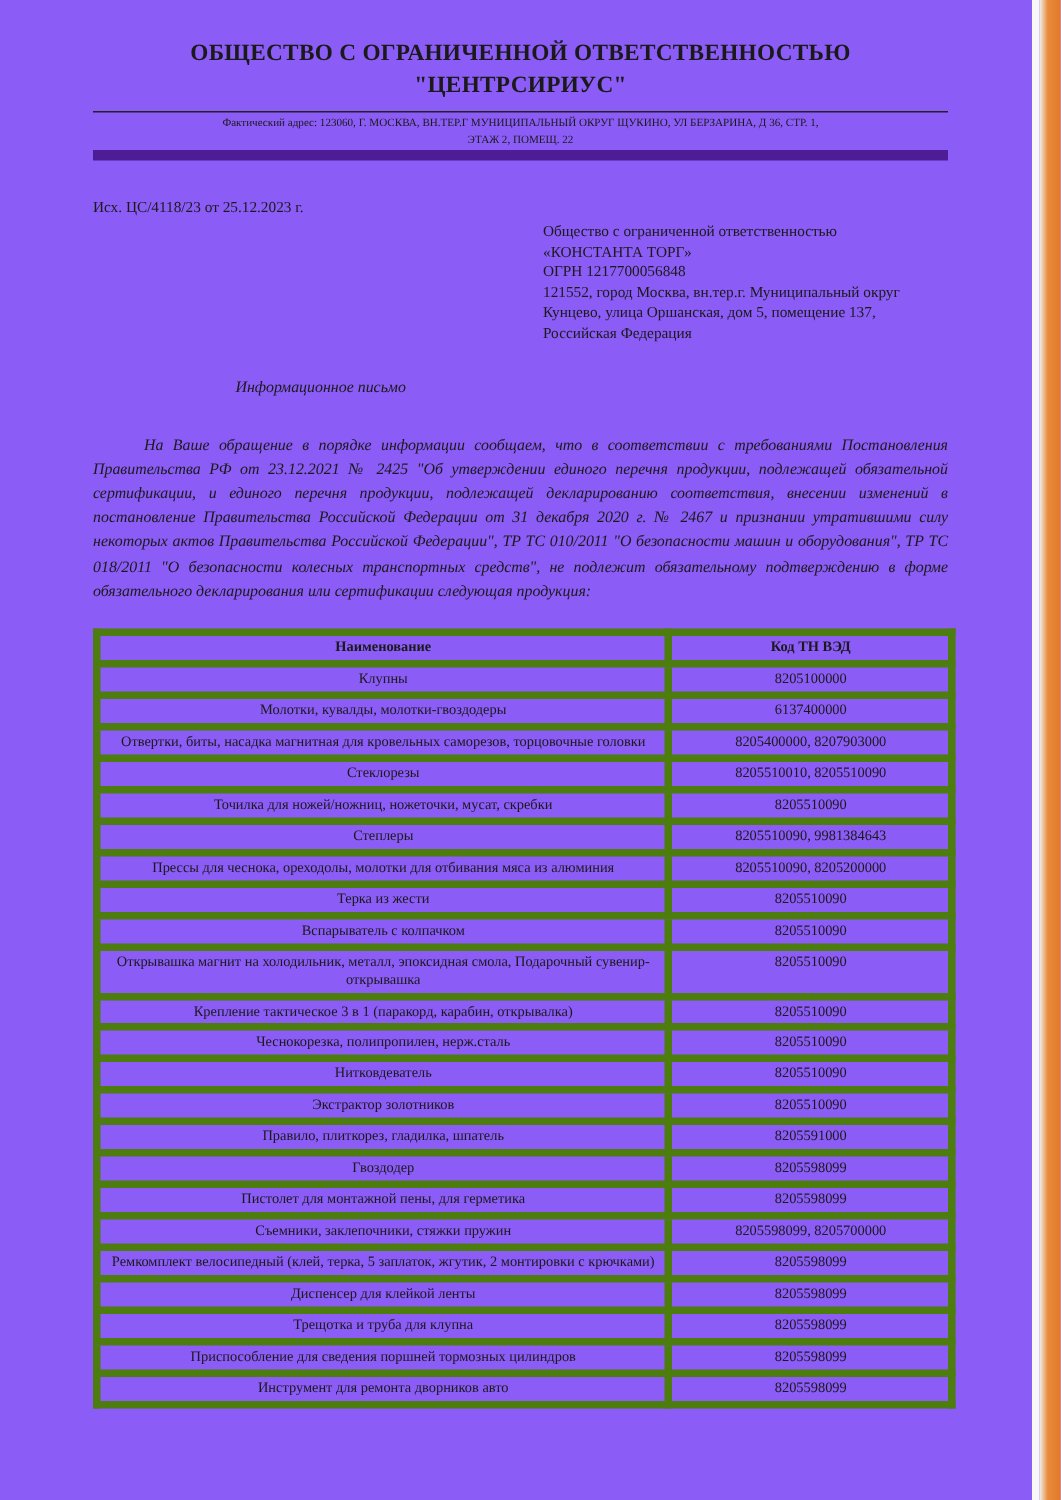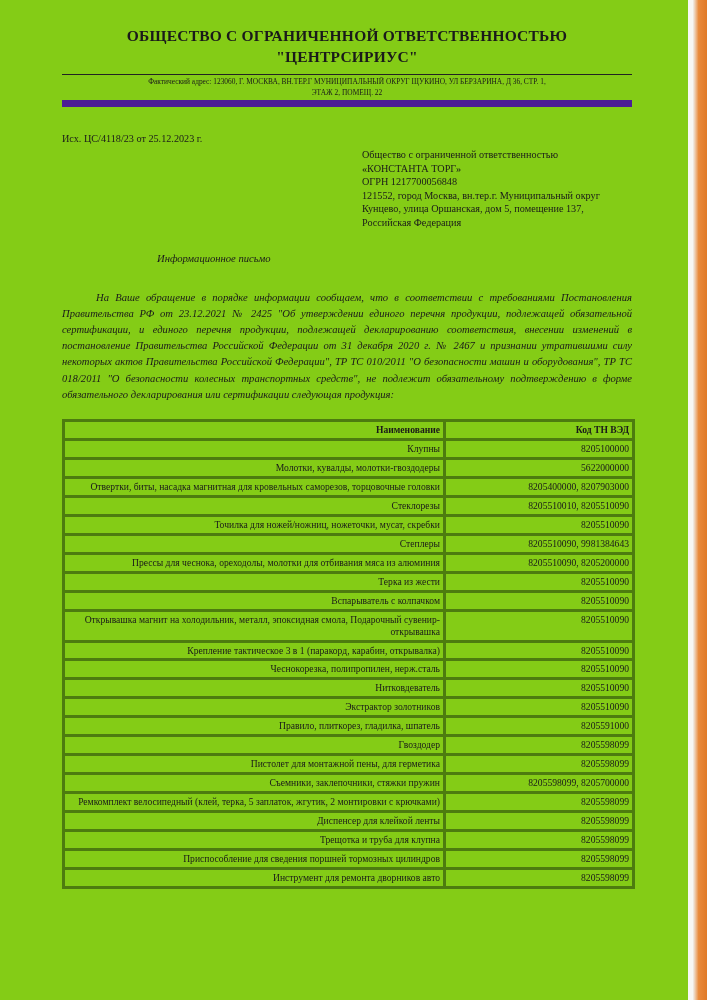--- a/index.html
+++ b/index.html
@@ -14,21 +14,21 @@
     color: #1a1a1a;
     position: relative;
     overflow: hidden;
   }
   .page {
     position: absolute;
     left: 0;
     top: 0;
     width: 707px;
     height: 1000px;
-    background: #84cc16;
+    background: #8b5cf6;
   }
   
   .scan-edge {
     position: absolute;
     right: 0;
     top: 0;
     width: 14px;
     height: 1000px;
     background: linear-gradient(90deg, #f0f0ee 0%, #e98a3c 40%, #e07a28 100%);
   }
@@ -96,26 +96,26 @@
     text-indent: 34px;
     font-style: italic;
   }
   table.prod {
     margin-top: 16px;
     border-collapse: collapse;
     width: 570px;
     table-layout: fixed;
   }
   table.prod th, table.prod td {
-    border: 3px solid #4d7c0f;
+    border: 5px solid #4d7c0f;
     font-size: 9.6px;
     line-height: 1.25;
     padding: 2px 3px 2px 4px;
     vertical-align: top;
-    text-align: right;
+    text-align: center;
   }
   table.prod th {
     font-weight: bold;
   }
   table.prod col.c1 { width: 381px; }
   table.prod col.c2 { width: 189px; }
 </style>
 </head>
 <body>
 
@@ -159,21 +159,21 @@
             <th>Код ТН ВЭД</th>
           </tr>
         </thead>
         <tbody>
           <tr>
               <td>Клупны</td>
               <td>8205100000</td>
             </tr>
           <tr>
               <td>Молотки, кувалды, молотки-гвоздодеры</td>
-              <td>5622000000</td>
+              <td>6137400000</td>
             </tr>
           <tr>
               <td>Отвертки, биты, насадка магнитная для кровельных саморезов, торцовочные головки</td>
               <td>8205400000, 8207903000</td>
             </tr>
           <tr>
               <td>Стеклорезы</td>
               <td>8205510010, 8205510090</td>
             </tr>
           <tr>

